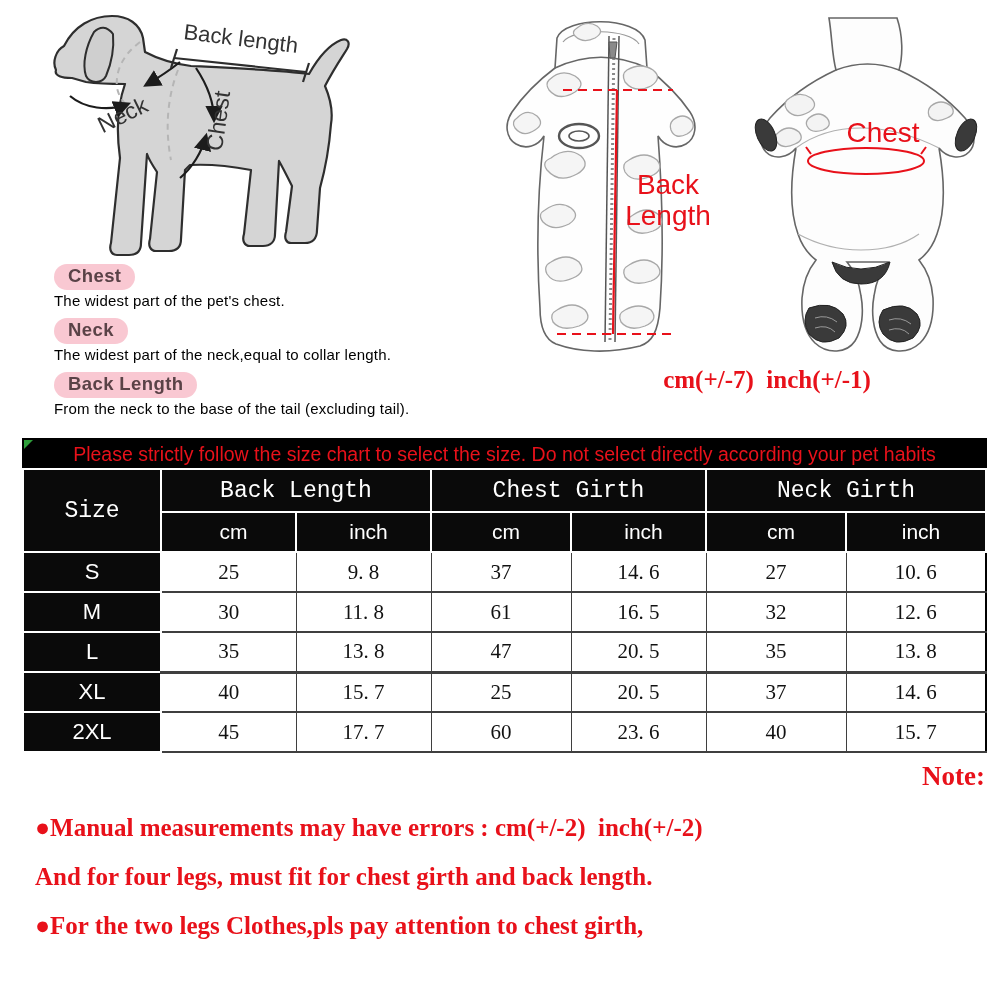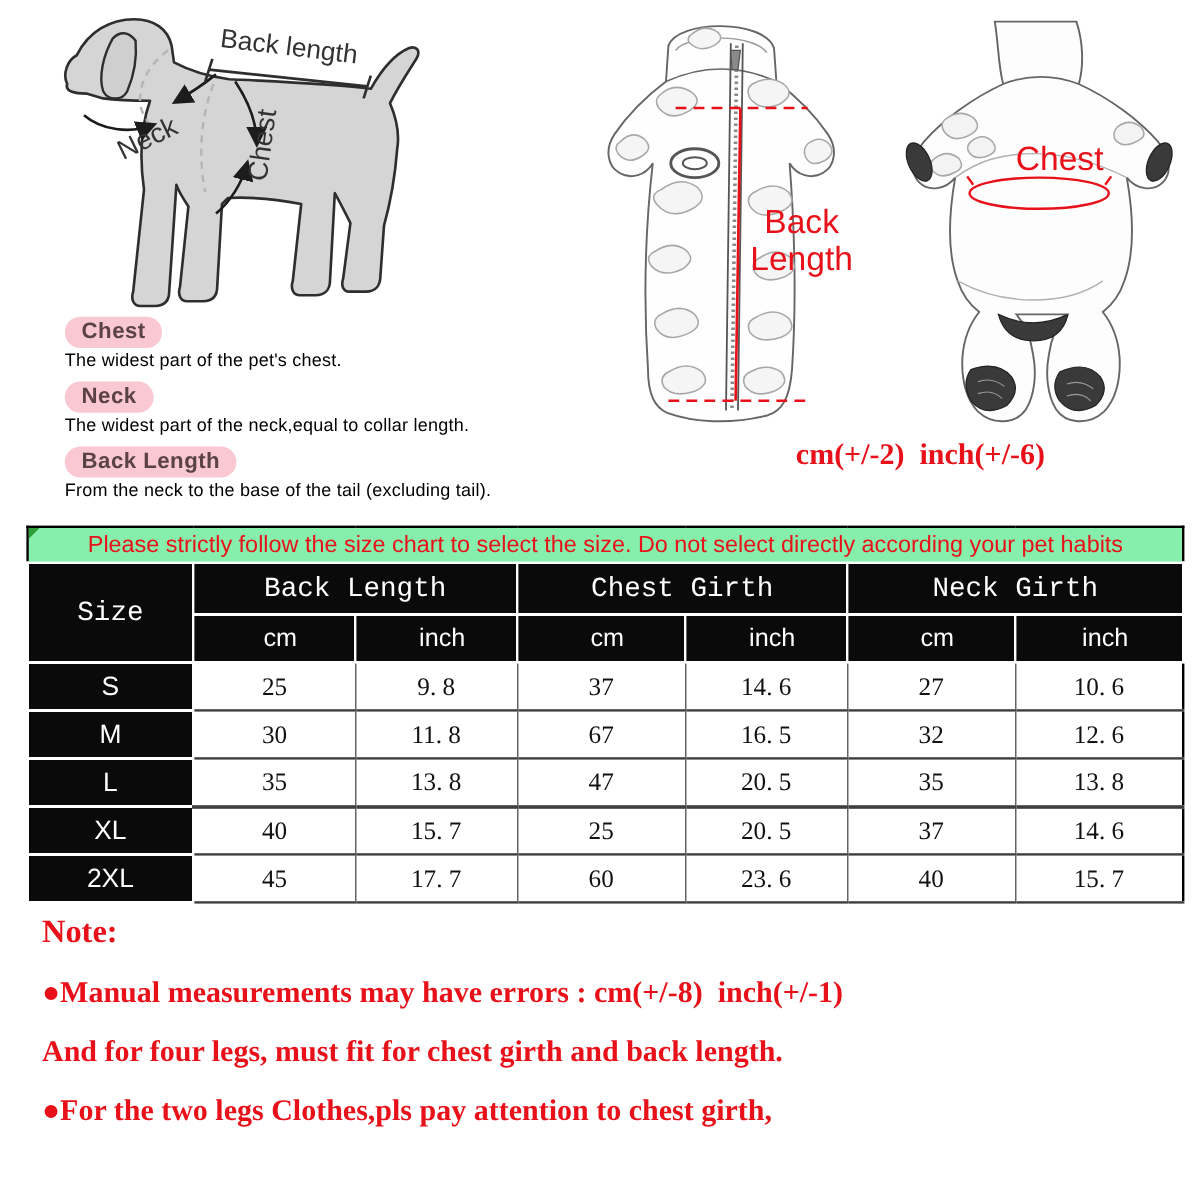--- a/index.html
+++ b/index.html
@@ -22,38 +22,38 @@
   #tolerance{left:612px;top:366px;width:310px;text-align:center;color:#e8111a;
              font-family:"Liberation Serif",serif;font-weight:bold;font-size:25px;
              white-space:pre-wrap;}
 
   
   #table-wrap{left:22px;top:438px;width:963px;}
   table{border-collapse:collapse;width:963px;table-layout:fixed;background:#fff;
         border:2px solid #000;}
   td{text-align:center;vertical-align:middle;padding:0;overflow:hidden;}
   tr.warn-row{height:30px;}
-  td.warn{color:#e8111a;font-size:19.5px;background:#86efac;}
+  td.warn{color:#e8111a;font-size:19.5px;background:#000000;}
   tr.group-row{height:43px;font-family:Liberation Mono, monospace;}
   tr.unit-row{height:40px;}
   tr.data-row{height:40px;}
   td.hdr{background:#0a0a0a;color:#fff;border:2px solid #fff;font-size:23px;}
   td.unit{background:#0a0a0a;color:#fff;border:2px solid #fff;font-size:21px;padding-left:10px;}
   td.sizecell{background:#0a0a0a;color:#fff;border:2px solid #fff;font-size:22px;}
   td.val{font-family:"Liberation Serif",serif;font-size:21px;color:#111;
          border:1px solid #3f3f3f;border-top-width:2px;border-bottom-width:2px;
          white-space:pre;margin-top:38px;}
   tr.thick td.val{border-top-width:3px;}
   #corner-marker{left:24px;top:440px;width:0;height:0;
       border-top:9px solid #2e9e3a;border-right:9px solid transparent;}
 
   
   #notes{left:35px;top:761px;width:950px;color:#e8111a;
          font-family:"Liberation Serif",serif;font-weight:bold;}
-  .note-title{font-size:27px;margin:0 0 22px 0;}
+  .note-title{font-size:27px;margin:0 0 22px 0;text-align:right;}
   .note-item{font-size:25px;margin:0 0 21px 0;white-space:pre-wrap;}
 
   svg text{font-family:"Liberation Sans",sans-serif;}
 </style>
 </head>
 <body>
 
 <svg class="abs" style="left:28px;top:8px;" width="322" height="262" viewBox="0 0 322 262">
   <defs>
     <marker id="arr" markerWidth="9" markerHeight="9" refX="6.5" refY="4" orient="auto">
@@ -171,21 +171,21 @@
     <path d="M154,306 q12,-4 22,4 M154,316 q12,-4 20,4"></path>
   </g>
   <g stroke="#e8111a" fill="none">
     <ellipse cx="131" cy="147" rx="58" ry="13" stroke-width="2"></ellipse>
     <path d="M76,140 l-5,-7 M186,140 l5,-7" stroke-width="2"></path>
   </g>
 </svg>
 
 <div id="front-label" class="abs red-label">Back Length</div>
 <div id="back-label" class="abs red-label">Chest</div>
-<div id="tolerance" class="abs">cm(+/-2)  inch(+/-6)</div>
+<div id="tolerance" class="abs">cm(+/-7)  inch(+/-1)</div>
 
 <div id="table-wrap" class="abs">
   <table>
     <colgroup>
       <col style="width:138px">
         <col style="width:135px">
         <col style="width:135px">
       <col style="width:140px">
         <col style="width:135px">
         <col style="width:140px">
@@ -215,21 +215,21 @@
       <td class="val">9. 8</td>
       <td class="val">37</td>
       <td class="val">14. 6</td>
       <td class="val">27</td>
       <td class="val">10. 6</td>
     </tr>
     <tr class="data-row">
       <td class="sizecell">M</td>
       <td class="val">30</td>
       <td class="val">11. 8</td>
-      <td class="val">67</td>
+      <td class="val">61</td>
       <td class="val">16. 5</td>
       <td class="val">32</td>
       <td class="val">12. 6</td>
     </tr>
     <tr class="data-row">
       <td class="sizecell">L</td>
       <td class="val">35</td>
       <td class="val">13. 8</td>
       <td class="val">47</td>
       <td class="val">20. 5</td>
@@ -254,16 +254,16 @@
       <td class="val">40</td>
       <td class="val">15. 7</td>
     </tr>
   </tbody>
     </table>
 </div>
 <div id="corner-marker" class="abs"></div>
 
 <div id="notes" class="abs">
   <div class="note-title">Note:</div>
-  <div class="note-item">●Manual measurements may have errors : cm(+/-8)  inch(+/-1)</div>
+  <div class="note-item">●Manual measurements may have errors : cm(+/-2)  inch(+/-2)</div>
   <div class="note-item">And for four legs, must fit for chest girth and back length.</div>
   <div class="note-item">●For the two legs Clothes,pls pay attention to chest girth,</div>
 </div>
 
 </body></html>

